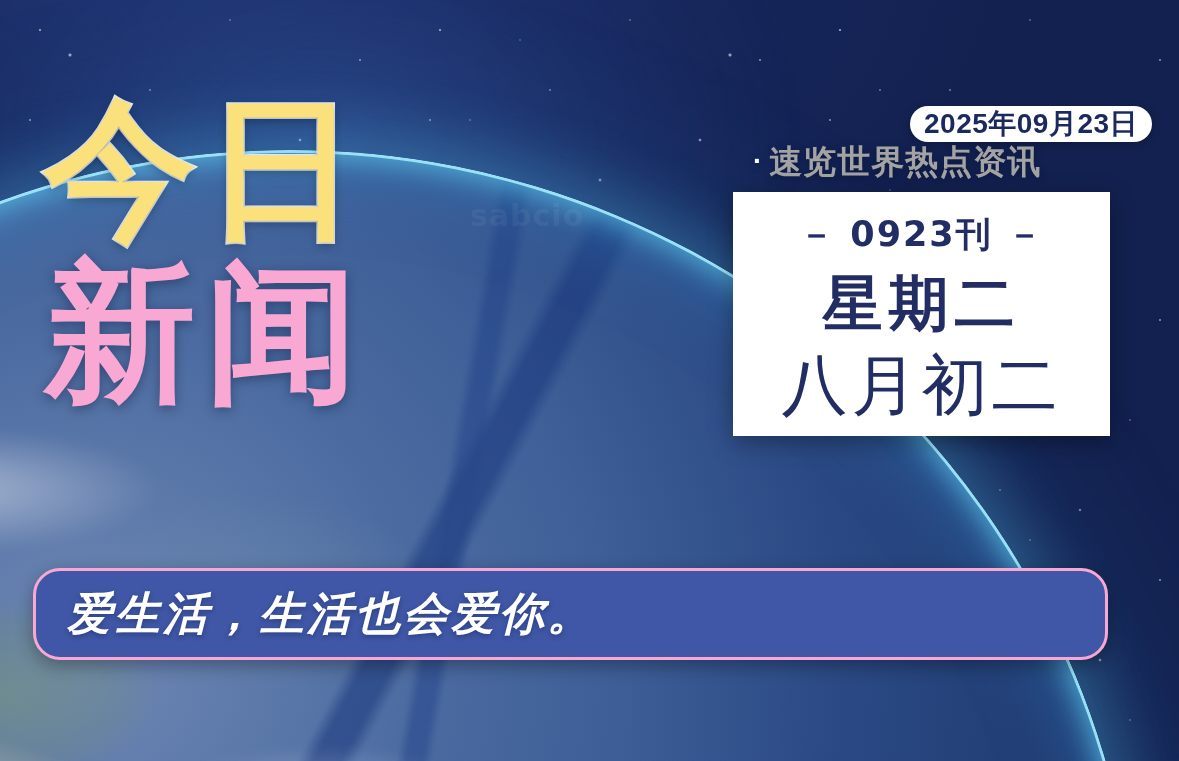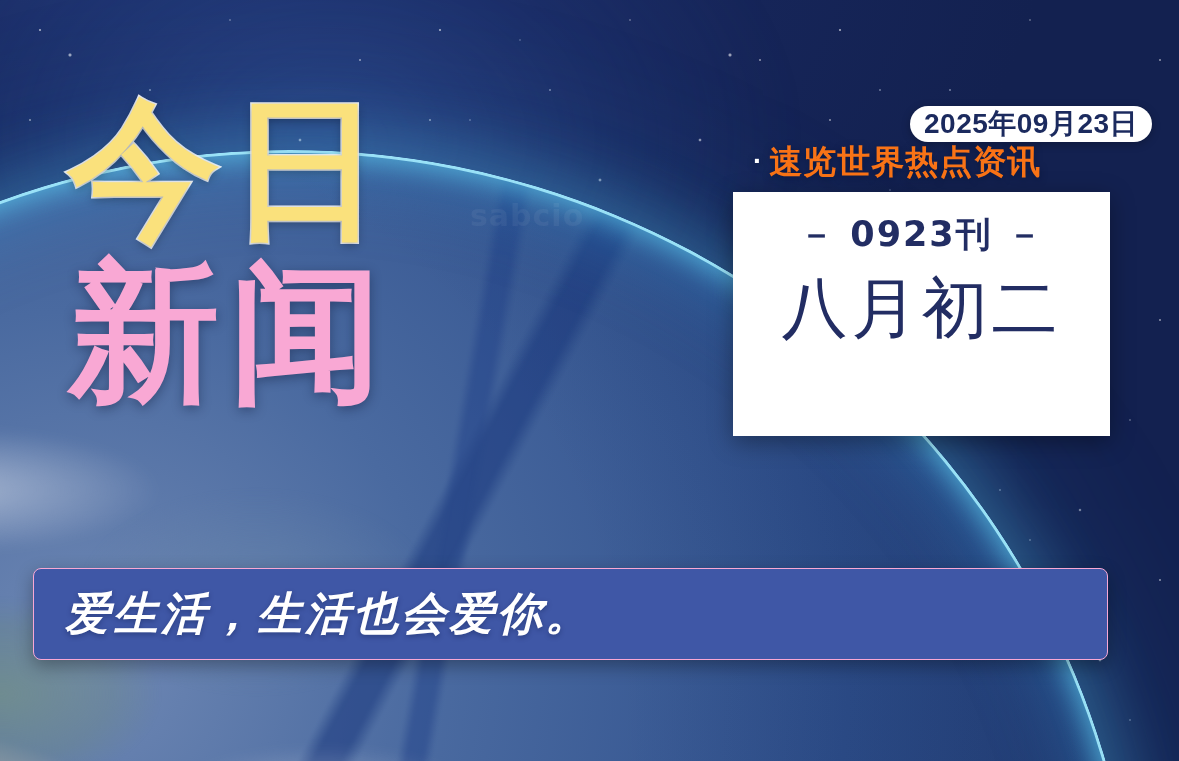--- a/index.html
+++ b/index.html
@@ -180,21 +180,21 @@
     letter-spacing: 1px;
     font-weight: 700;
     color: rgba(255,255,255,0.055);
     font-family: "DejaVu Sans", sans-serif;
     user-select: none;
   }
 
   
   .title-block {
     position: absolute;
-    left: 68px;
+    left: 44px;
     top: 96px;
     width: 420px;
   }
   .title-line {
     font-family: "DejaVu Sans", "Liberation Sans", sans-serif;
     font-weight: 700;
     font-size: 152px;
     line-height: 0.98;
     letter-spacing: 10px;
     white-space: nowrap;
@@ -250,21 +250,21 @@
   }
   .tagline .dot {
     color: #ffffff;
     font-size: 28px;
     font-weight: 700;
     margin: 0 7px 0 9px;
     position: relative;
     top: -3px;
   }
   .tagline .rest {
-    color: #f97316;
+    color: #a3a3a3;
     font-size: 33px;
     font-weight: 700;
     letter-spacing: 1px;
   }
 
   
   .card {
     position: absolute;
     left: 733px;
     top: 192px;
@@ -308,22 +308,22 @@
 
   
   .banner {
     position: absolute;
     left: 33px;
     top: 568px;
     width: 1075px;
     height: 92px;
     box-sizing: border-box;
     background: #3f57a6;
-    border: 1px solid #f9a8d4;
-    border-radius: 8px;
+    border: 3px solid #f9a8d4;
+    border-radius: 27px;
     display: flex;
     align-items: center;
     box-shadow: 0 6px 18px rgba(0,0,0,.32);
   }
   .banner .slogan {
     margin-left: 31px;
     color: #ffffff;
     font-size: 45px;
     font-weight: 700;
     font-style: italic;
@@ -364,20 +364,21 @@
 
   <div class="date-pill">2025年09月23日</div>
 
   <div class="tagline">
     <span class="dot">·</span>
     <span class="rest">速览世界热点资讯</span>
   </div>
 
   <div class="card">
     <div class="issue">－ 0923刊 －</div>
+    <div class="weekday">星期二</div>
     <div class="lunar">八月初二</div>
   </div>
 
   <div class="banner">
     <div class="slogan">爱生活，生活也会爱你。</div>
   </div>
 
 </div>
 
 </body></html>

